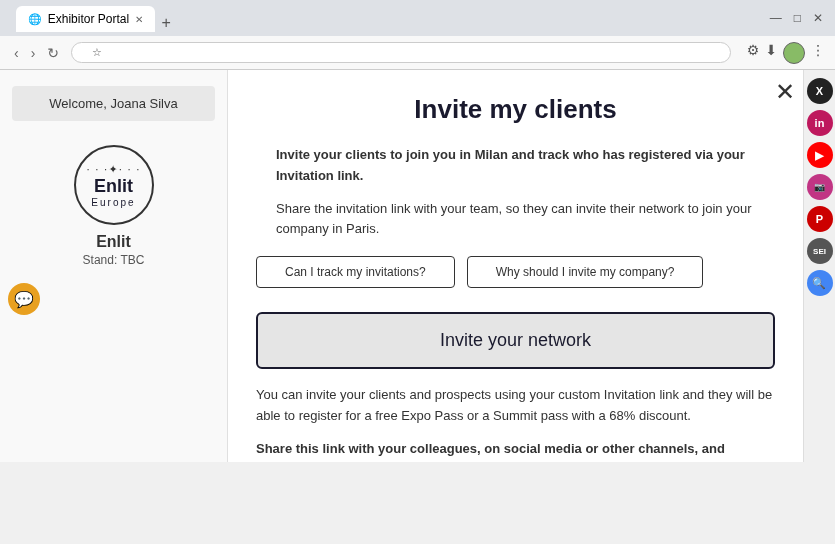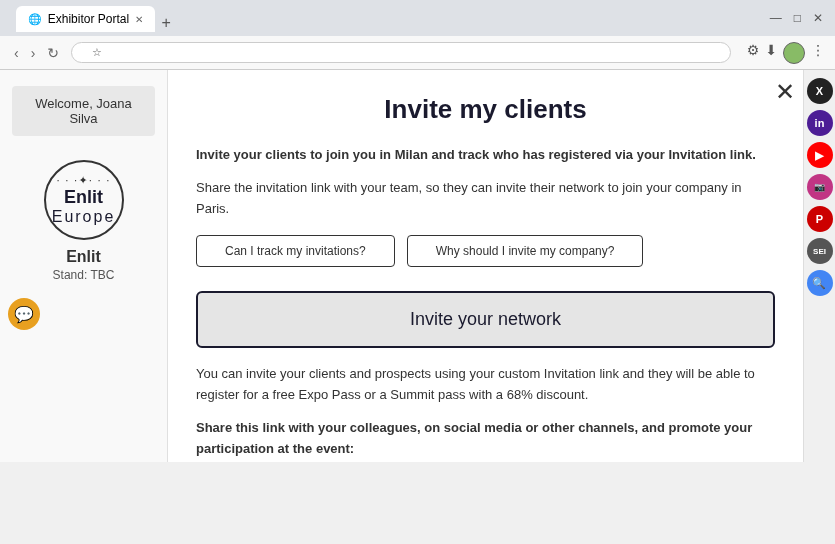--- a/index.html
+++ b/index.html
@@ -46,40 +46,40 @@
     .social-sidebar { width: 32px; background: #f0f0f0; display: flex; flex-direction: column; align-items: center; padding: 8px 0; gap: 6px; border-left: 1px solid #ddd; }
     .social-icon { width: 26px; height: 26px; border-radius: 50%; display: flex; align-items: center; justify-content: center; font-size: 11px; font-weight: bold; cursor: pointer; color: white; }
 
     
     .modal-overlay { position: absolute; top: 0; left: 0; right: 32px; bottom: 0; background: rgba(0,0,0,0.4); display: flex; align-items: stretch; }
 
     
     .modal { display: flex; width: 100%; background: white; }
 
     
-    .sidebar-panel { width: 168px; background: #f9f9f9; border-right: 1px solid #e0e0e0; padding: 16px 0; flex-shrink: 0; }
+    .sidebar-panel { width: 228px; background: #f9f9f9; border-right: 1px solid #e0e0e0; padding: 16px 0; flex-shrink: 0; }
     .welcome-box { background: #e8e8e8; margin: 0 12px 16px 12px; padding: 10px 12px; border-radius: 4px; font-size: 13px; color: #333; text-align: center; }
     .logo-area { display: flex; flex-direction: column; align-items: center; padding: 8px 0; margin-bottom: 8px; }
     .logo-circle { width: 80px; height: 80px; border-radius: 50%; border: 2px solid #333; display: flex; align-items: center; justify-content: center; overflow: hidden; }
     .logo-inner { text-align: center; }
     .logo-name { font-size: 18px; font-weight: bold; color: #1a1a2e; }
-    .logo-sub { font-size: 16px; color: #1a1a2e; letter-spacing: 2px; }
+    .logo-sub { font-size: 10px; color: #1a1a2e; letter-spacing: 2px; }
     .stand-text { font-size: 16px; font-weight: bold; color: #333; margin: 8px 0 2px 0; text-align: center; }
     .stand-detail { font-size: 12px; color: #555; text-align: right; }
     .nav-menu { margin-top: 8px; }
     .nav-item { padding: 10px 16px; font-size: 13px; color: #333; cursor: pointer; display: flex; align-items: center; }
     .nav-item.active { background: #e8c44a; font-weight: bold; color: #1a1a2e; }
 
     
     .chat-icon { position: absolute; bottom: 8px; left: 4px; width: 32px; height: 32px; background: #e8a020; border-radius: 50%; display: flex; align-items: center; justify-content: center; cursor: pointer; color: white; font-size: 16px; }
 
     
     .content-panel { flex: 1; padding: 24px 28px; overflow-y: auto; background: white; }
     .modal-title { font-size: 26px; font-weight: bold; color: #1a1a2e; text-align: center; margin-bottom: 20px; }
-    .invite-desc { font-size: 13px; color: #333; line-height: 1.6; margin-bottom: 12px; }
+    .invite-desc { font-size: 13px; color: #333; line-height: 1.6; margin-bottom: 12px; margin-left: 20px; }
     .invite-desc strong { font-weight: bold; }
     .btn-row { display: flex; gap: 12px; margin: 16px 0; }
     .outline-btn { border: 1.5px solid #333; background: white; padding: 8px 28px; border-radius: 4px; font-size: 12px; cursor: pointer; color: #333; }
     .invite-network-btn { width: 100%; padding: 16px; font-size: 18px; background: #e5e5e5; border: 2px solid #1a1a2e; border-radius: 6px; cursor: pointer; color: #1a1a2e; font-weight: normal; margin: 8px 0 16px 0; text-align: center; }
     .info-text { font-size: 13px; color: #333; line-height: 1.6; margin-bottom: 12px; }
     .info-text strong { font-weight: bold; }
   </style>
 </head>
 <body>
 
@@ -137,21 +137,21 @@
     </div>
 
     <div class="bg-content" style="padding:12px 20px;">
       <div class="bg-content-title">B...<br>i...</div>
       <div class="bg-content-text">In ...<br>sh...</div>
     </div>
   </div>
 
   <div class="social-sidebar" style="position:absolute;right:0;top:0;bottom:0;z-index:1;">
     <div class="social-icon" style="background:#222;">X</div>
-    <div class="social-icon" style="background:#4c1d95;text-align:center;">in</div>
+    <div class="social-icon" style="background:#be185d;text-align:center;">in</div>
     <div class="social-icon" style="background:#ff0000;">▶</div>
     <div class="social-icon" style="background:#c13584;font-size:9px;">📷</div>
     <div class="social-icon" style="background:#cc0000;">P</div>
     <div class="social-icon" style="background:#555;font-size:8px;">SEI</div>
     <div class="social-icon" style="background:#4285f4;font-size:11px;">🔍</div>
   </div>
 
   <div class="modal-overlay" style="position:absolute;top:0;left:0;right:32px;bottom:0;background:rgba(0,0,0,0.4);z-index:10;display:flex;">
     <div class="modal" style="position:relative;">
 

